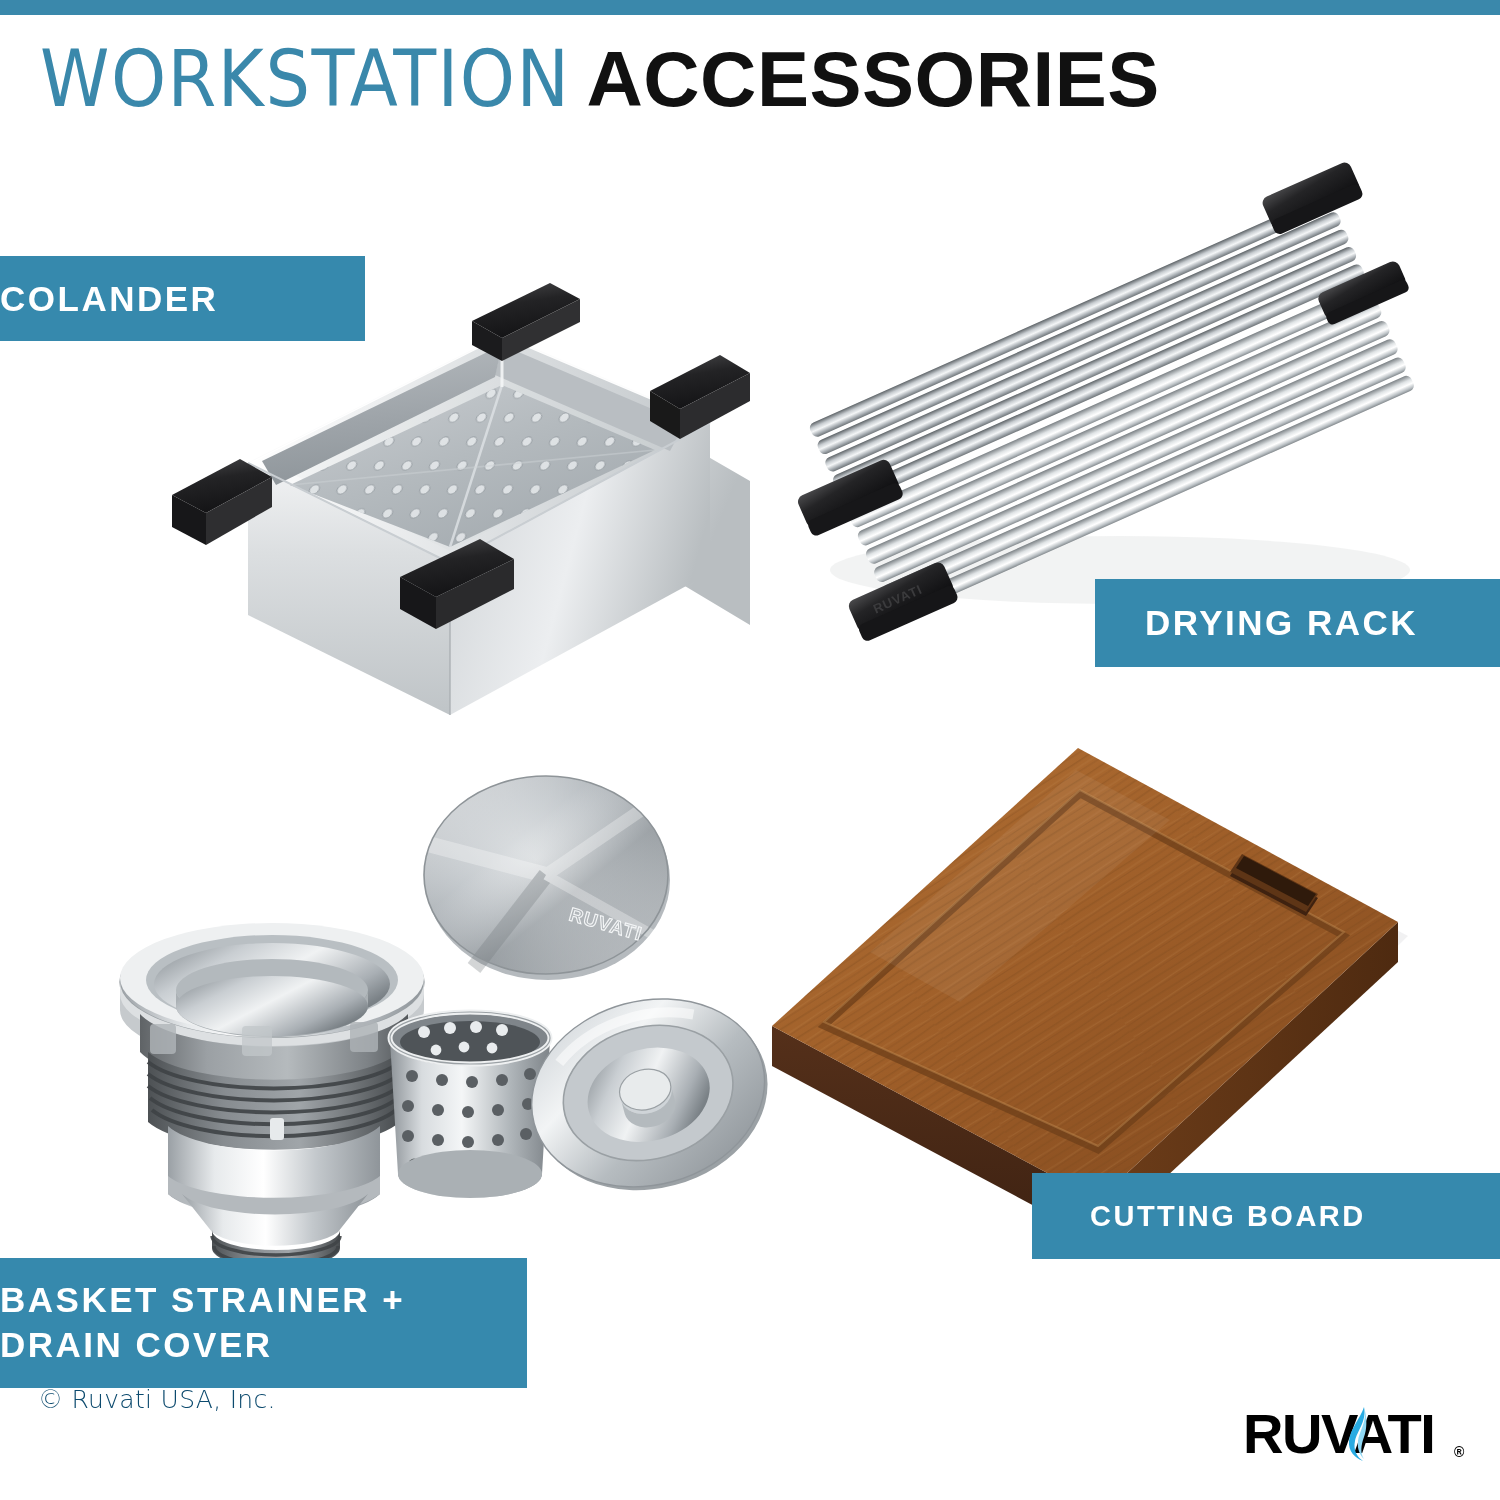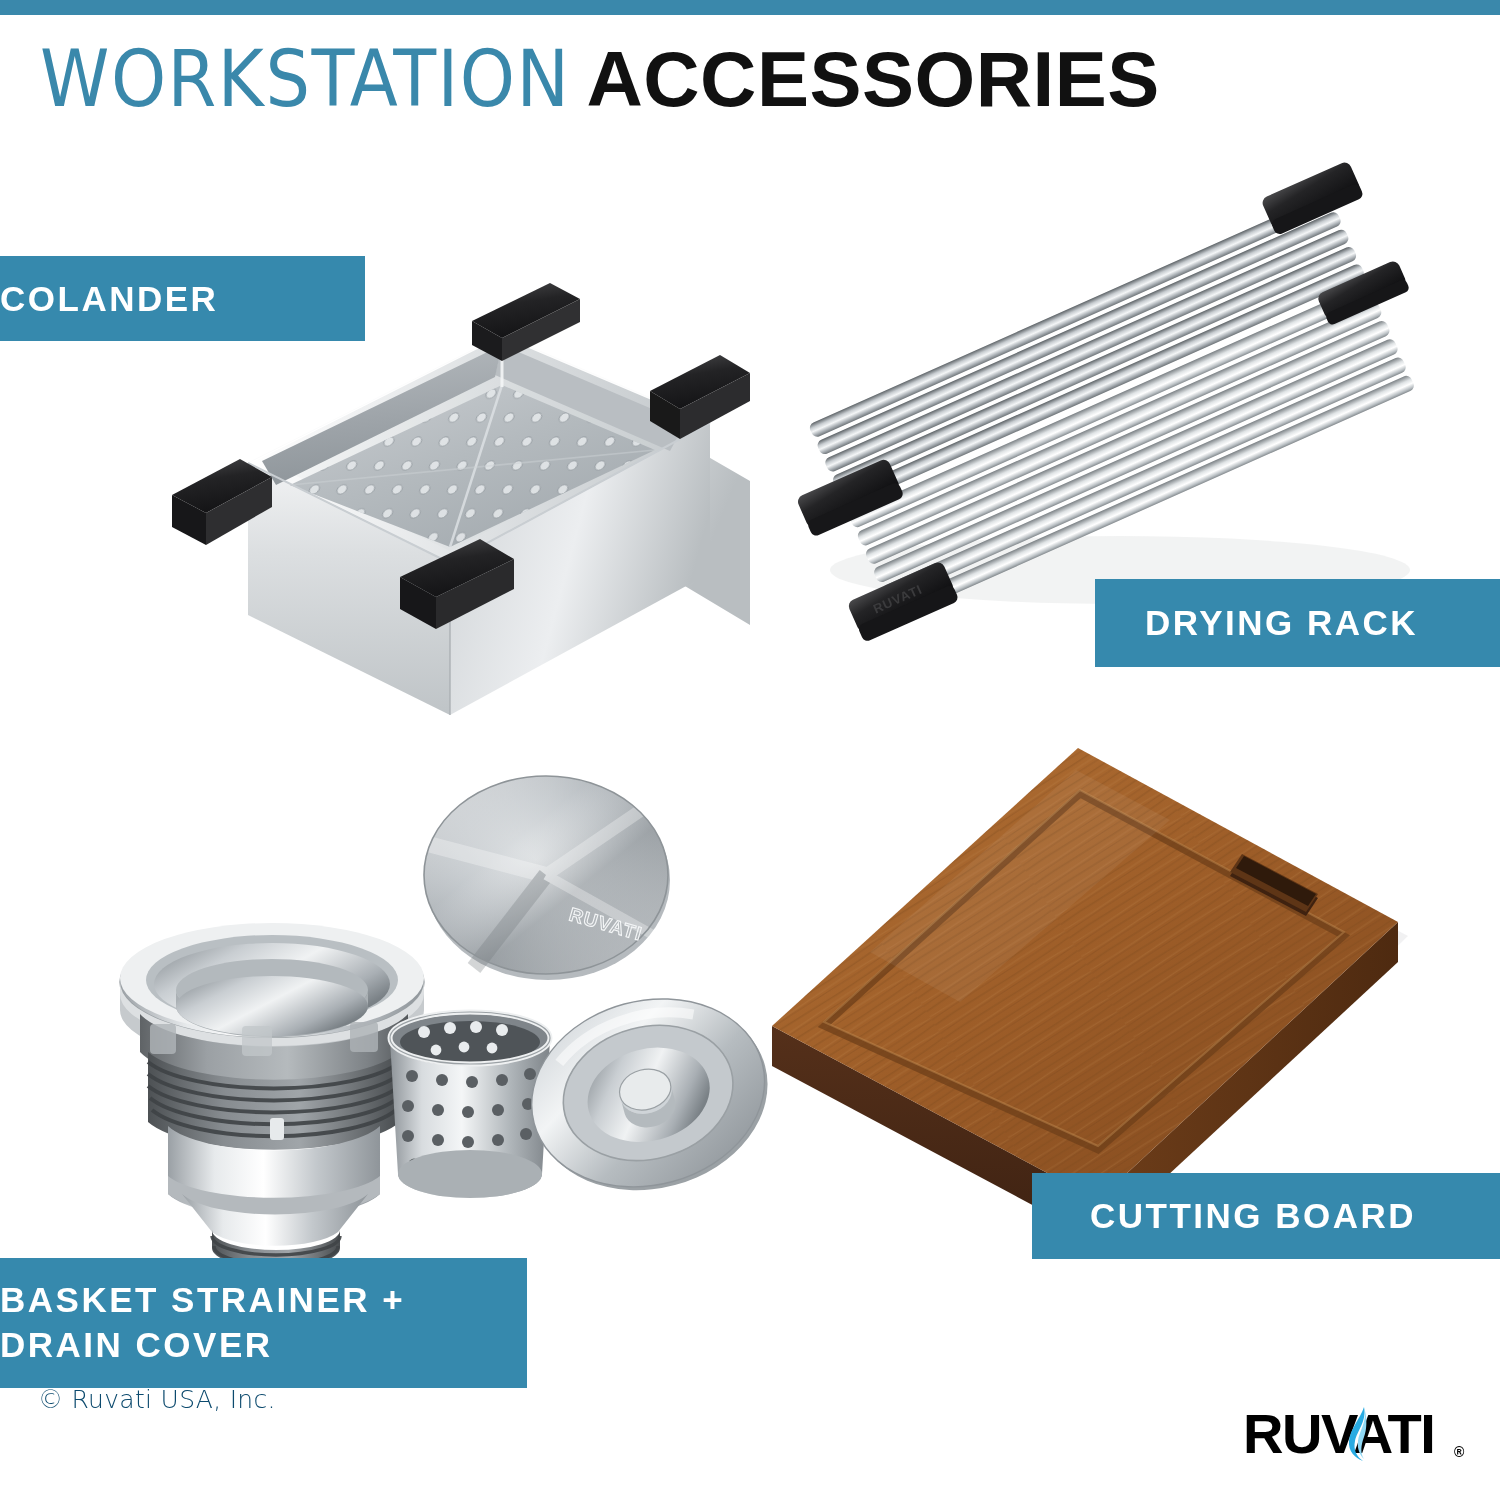--- a/index.html
+++ b/index.html
@@ -72,21 +72,21 @@
     left: 1095px; top: 543px;
     width: 405px; height: 88px;
     padding-left: 50px;
     font-size: 35px;
     margin-top: 36px;
   }
   #badge-cutting {
     left: 1032px; top: 1173px;
     width: 468px; height: 86px;
     padding-left: 58px;
-    font-size: 35px;
+    font-size: 29px;
   }
   #badge-basket {
     left: 0px; top: 1258px;
     width: 527px; height: 130px;
     font-size: 35px;
     line-height: 1.28;
     align-items: center;
   }
 
   

